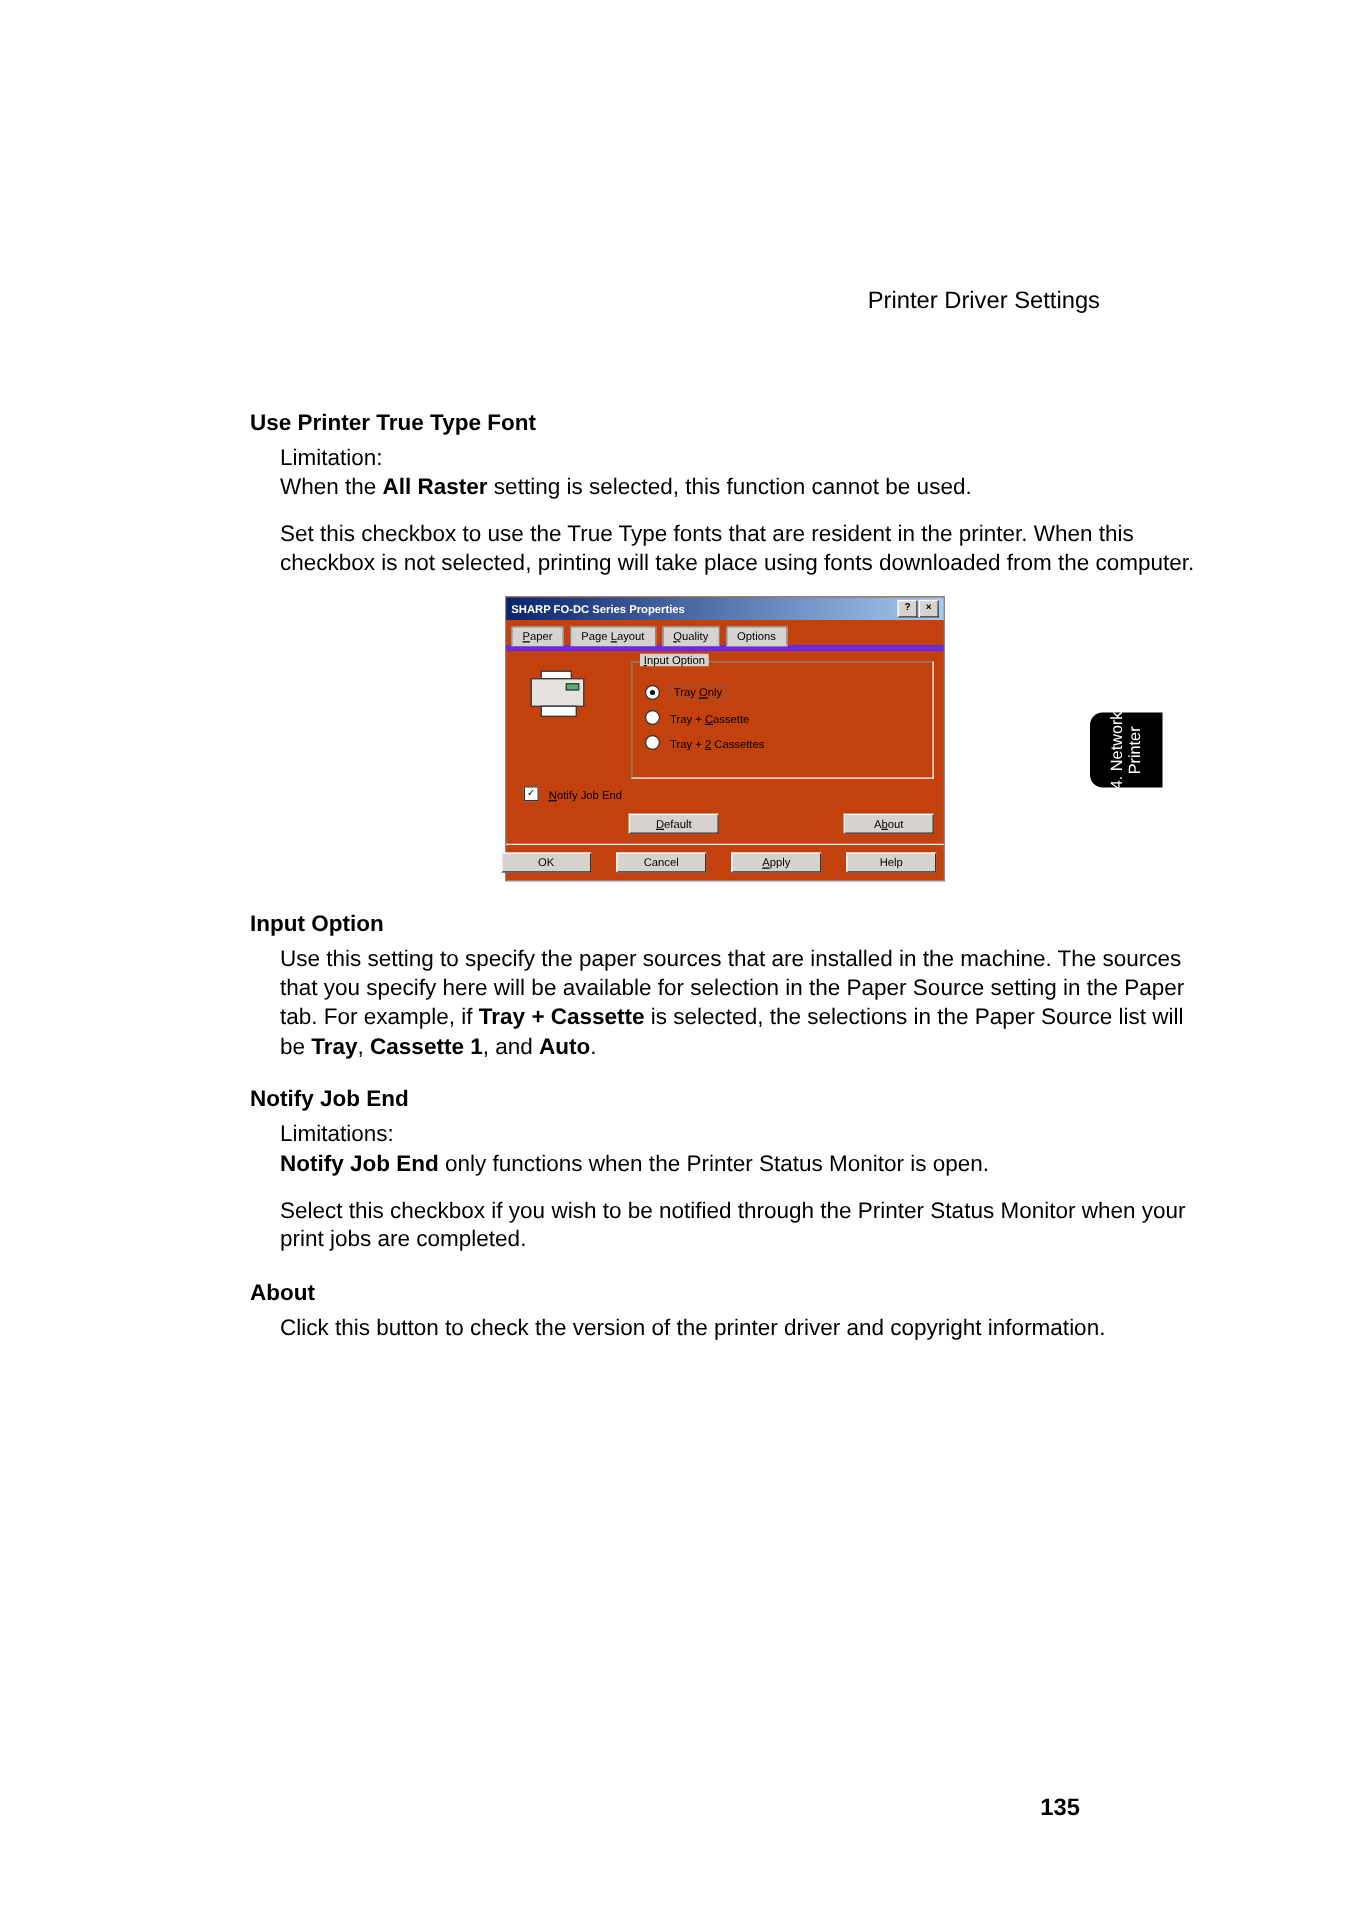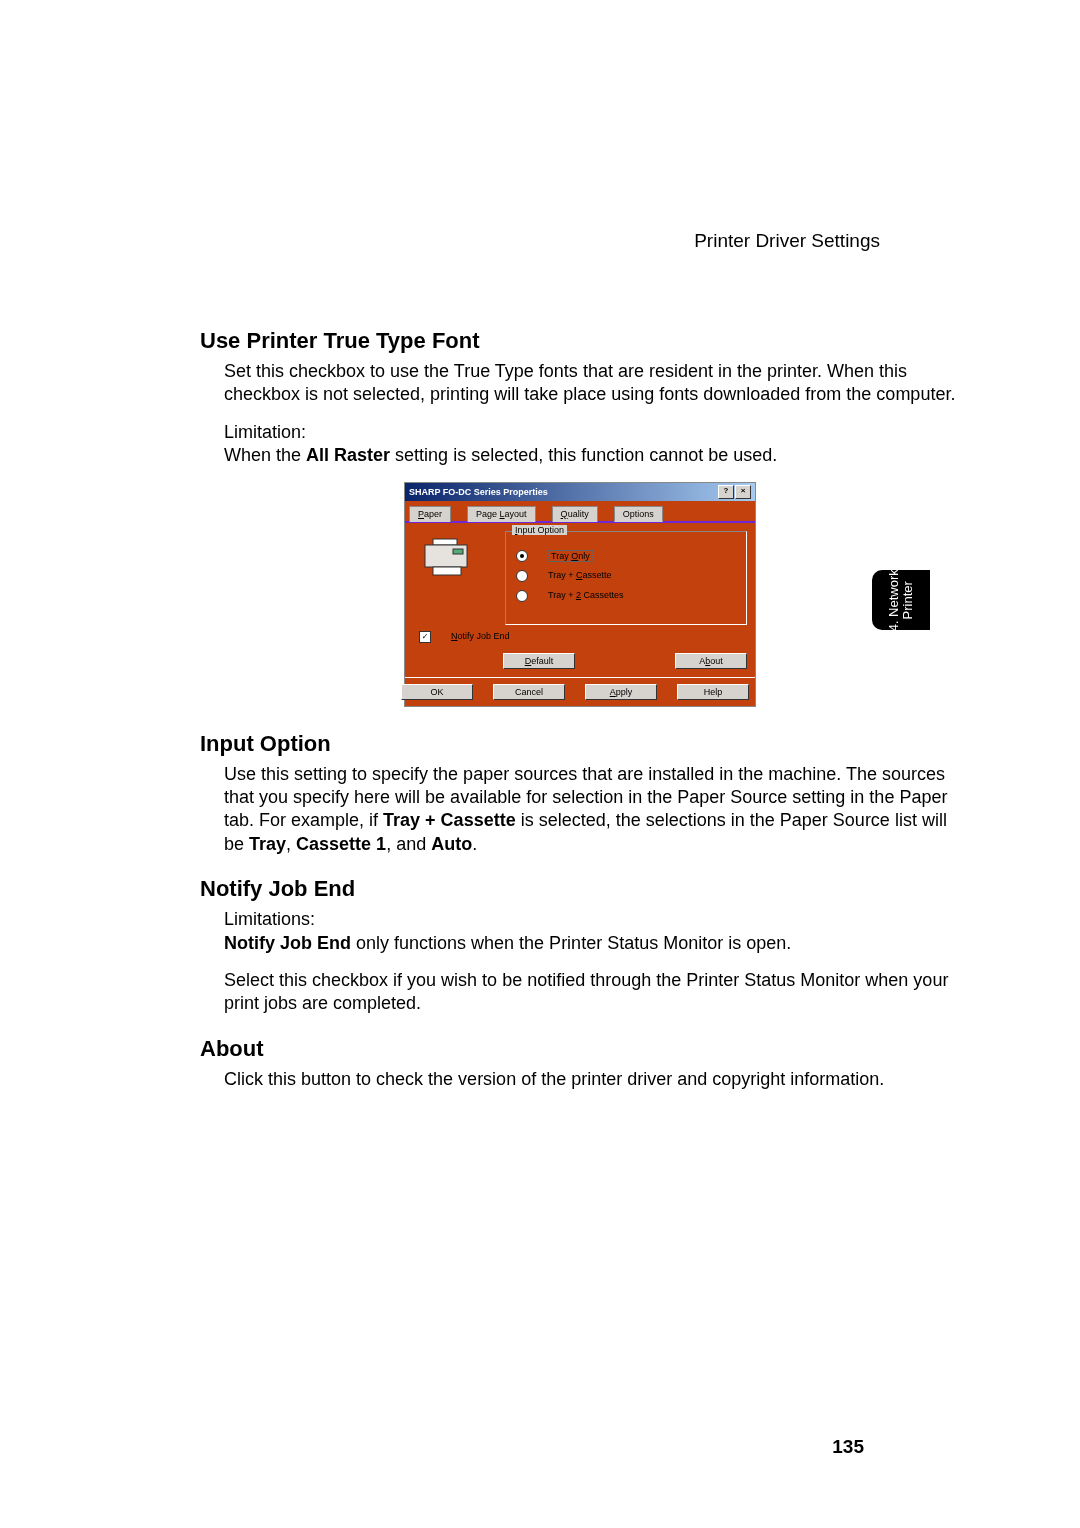--- a/index.html
+++ b/index.html
@@ -19,21 +19,21 @@
     padding: 230px 120px 80px 200px;
   }
   .header-right {
     position: absolute;
     top: 230px;
     right: 200px;
     font-size: 19px;
   }
   .section-heading {
     font-weight: bold;
-    font-size: 22px;
+    font-size: 18px;
     margin-top: 58px;
     margin-bottom: 6px;
   }
   .body-text {
     font-size: 18px;
     line-height: 1.3;
     margin-left: 24px;
     margin-bottom: 14px;
   }
   .tab-heading {
@@ -77,22 +77,22 @@
     border-bottom-color: #333;
     font-size: 8px;
     text-align: center;
     line-height: 10px;
     color: #000;
     font-weight: bold;
   }
   .tabs-row {
     display: flex;
     padding: 4px 4px 0 4px;
-    border-bottom: 2px solid #6d28d9;
-    gap: 16px;
+    border-bottom: 5px solid #6d28d9;
+    gap: 5px;
   }
   .tab {
     padding: 2px 8px;
     border: 1px solid #888;
     border-bottom: none;
     background: #D6D3CE;
     position: relative;
     top: 1px;
   }
   .tab.active {
@@ -121,22 +121,22 @@
   }
   .group-title {
     position: absolute;
     top: -7px;
     left: 6px;
     background: #D6D3CE;
     padding: 0 3px;
   }
   .radio-row, .check-row {
     display: flex;
-    align-items: flex-start;
-    gap: 20px;
+    align-items: flex-end;
+    gap: 8px;
     margin: 8px 0;
   }
   .radio, .checkbox {
     width: 10px;
     height: 10px;
     border: 1px solid #333;
     background: #fff;
     display: inline-flex;
     align-items: center;
     justify-content: center;
@@ -214,25 +214,25 @@
 </style>
 </head>
 <body>
 
 <div class="page">
   <div class="header-right">Printer Driver Settings</div>
 
   <div style="height:40px"></div>
 
   <div class="section-heading">Use Printer True Type Font</div>
-  <div class="body-text">Set this checkbox to use the True Type fonts that are resident in the printer. When this checkbox is not selected, printing will take place using fonts downloaded from the computer.</div>
   <div class="body-text">
     <span>Limitation:</span><br>
     <span>When the </span><b>All Raster</b><span> setting is selected, this function cannot be used.</span>
   </div>
+  <div class="body-text">Set this checkbox to use the True Type fonts that are resident in the printer. When this checkbox is not selected, printing will take place using fonts downloaded from the computer.</div>
 
 
   <div class="dialog-wrap">
     <div class="titlebar">
       <span>SHARP FO-DC Series Properties</span>
       <span class="titlebar-buttons">
         <span class="titlebar-btn">?</span>
         <span class="titlebar-btn">×</span>
       </span>
     </div>

